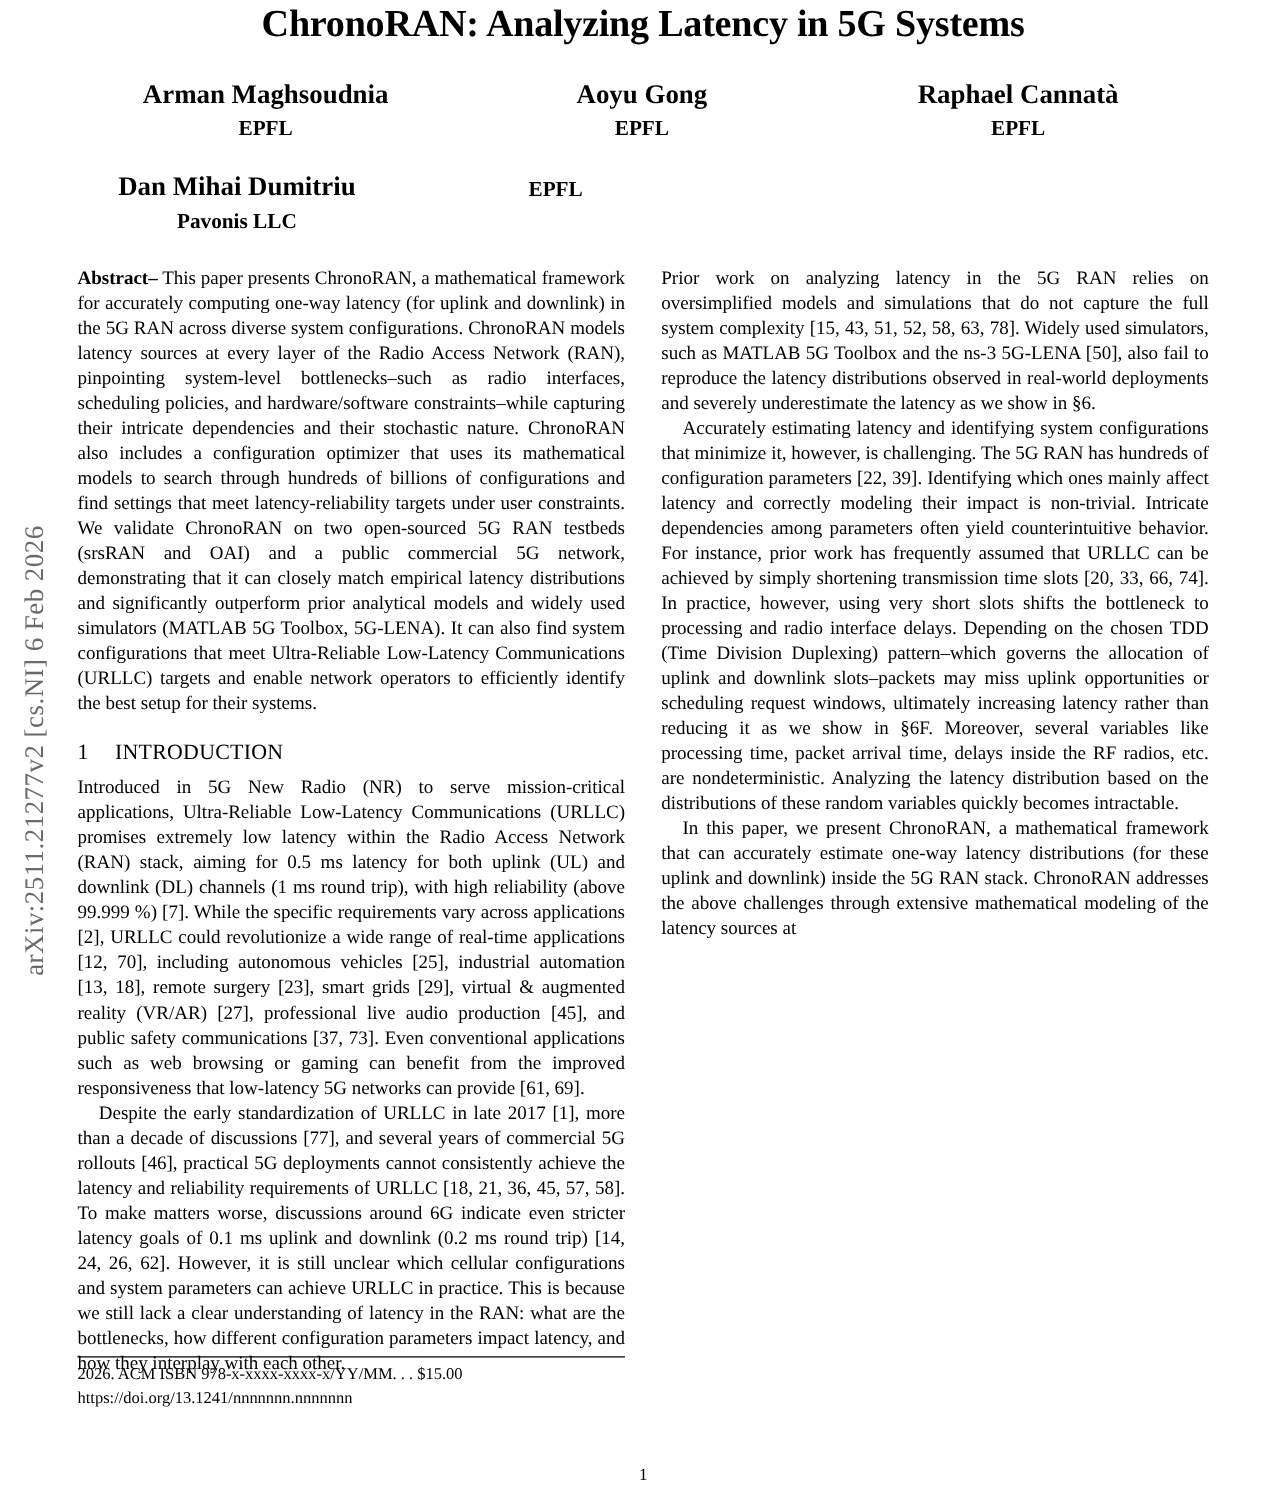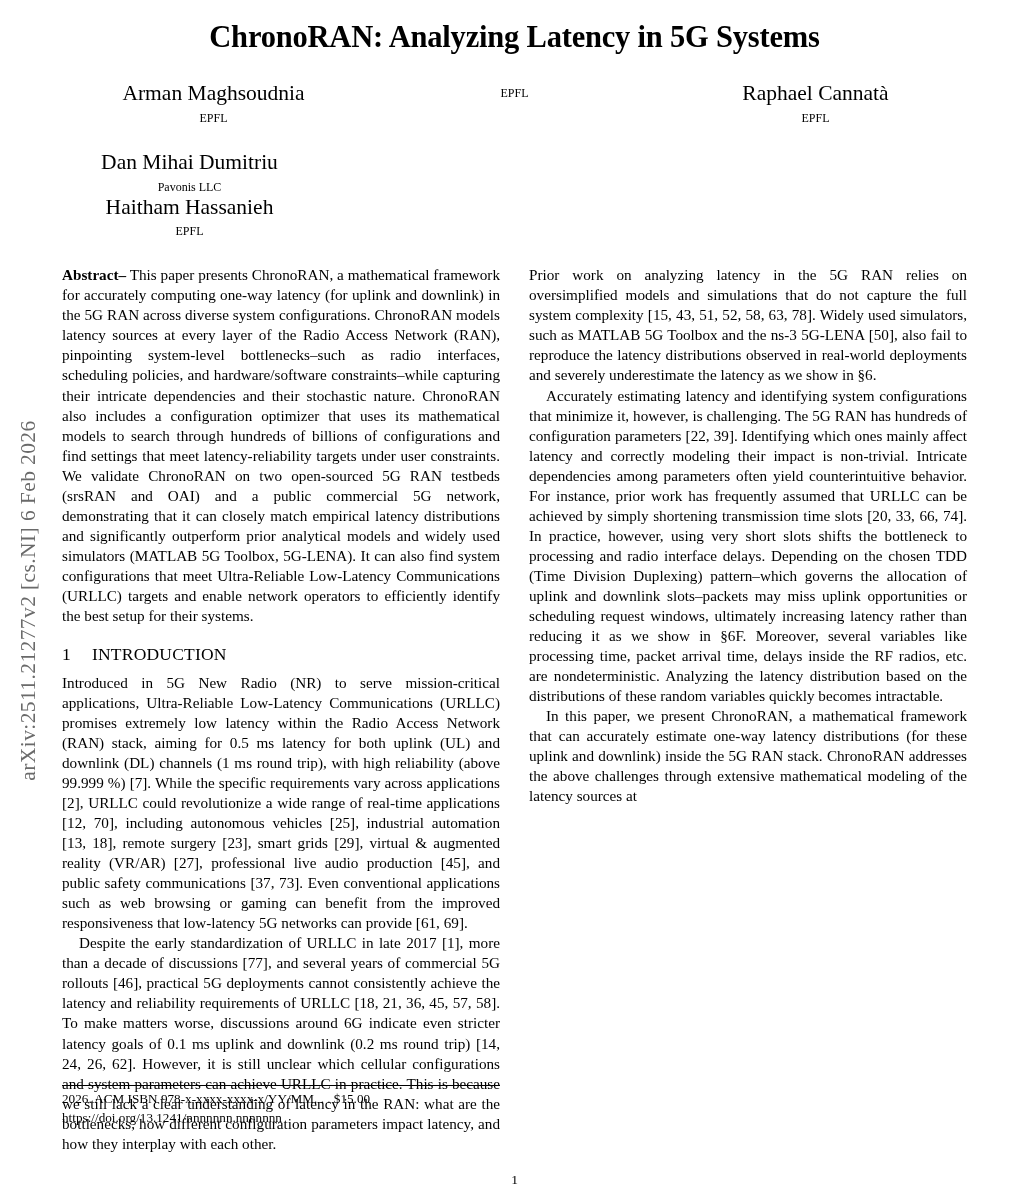--- a/index.html
+++ b/index.html
@@ -32,47 +32,46 @@
     font-size: 21.5px;
     color: #6a6a6a;
     letter-spacing: 0.4px;
     white-space: nowrap;
   }
   .content {
     position: absolute;
     left: 62px;
     top: 0px;
     width: 905px;
-    margin-top: 18px;
   }
   .title {
     font-size: 30.5px;
     font-weight: bold;
     text-align: center;
     letter-spacing: -0.2px;
     margin-top: 2px;
     line-height: 1.12;
   }
   .authors-row {
     display: flex;
-    justify-content: center;
     margin-top: 27px;
+    font-weight: bold;
   }
   .authors-row.row1 > .author { width: 301px; }
-  .authors-row.row2 { margin-top: 24px; flex-direction: column; }
+  .authors-row.row2 { margin-top: 24px; }
   .authors-row.row2 > .author { width: 255px; }
   .author {
     text-align: center;
   }
   .author-name {
     font-size: 21.5px;
     line-height: 1.15;
   }
   .author-aff {
-    font-size: 12px;
+    font-size: 17px;
     margin-top: 5px;
   }
   .columns {
     display: flex;
     margin-top: 26px;
     gap: 29px;
   }
   .col {
     width: 438px;
     font-size: 15.2px;
@@ -137,35 +136,35 @@
   <div class="content">
 
     <div class="title">ChronoRAN: Analyzing Latency in 5G Systems</div>
 
     <div class="authors-row row1">
       <div class="author">
         <div class="author-name">Arman Maghsoudnia</div>
         <div class="author-aff">EPFL</div>
       </div>
       <div class="author">
+        <div class="author-name">Aoyu Gong</div>
         <div class="author-aff">EPFL</div>
       </div>
       <div class="author">
         <div class="author-name">Raphael Cannatà</div>
         <div class="author-aff">EPFL</div>
       </div>
     </div>
 
     <div class="authors-row row2">
       <div class="author">
         <div class="author-name">Dan Mihai Dumitriu</div>
         <div class="author-aff">Pavonis LLC</div>
       </div>
       <div class="author">
-        <div class="author-name">Haitham Hassanieh</div>
         <div class="author-aff">EPFL</div>
       </div>
     </div>
 
     <div class="columns">
 
       <div class="col">
         <p><span class="abstract-lead">Abstract–</span><span> This paper presents ChronoRAN, a mathematical framework for accurately computing one-way latency (for uplink and downlink) in the 5G RAN across diverse system configurations. ChronoRAN models latency sources at every layer of the Radio Access Network (RAN), pinpointing system-level bottlenecks–such as radio interfaces, scheduling policies, and hardware/software constraints–while capturing their intricate dependencies and their stochastic nature. ChronoRAN also includes a configuration optimizer that uses its mathematical models to search through hundreds of billions of configurations and find settings that meet latency-reliability targets under user constraints. We validate ChronoRAN on two open-sourced 5G RAN testbeds (srsRAN and OAI) and a public commercial 5G network, demonstrating that it can closely match empirical latency distributions and significantly outperform prior analytical models and widely used simulators (MATLAB 5G Toolbox, 5G-LENA). It can also find system configurations that meet Ultra-Reliable Low-Latency Communications (URLLC) targets and enable network operators to efficiently identify the best setup for their systems.</span></p>
 
         <h2 class="section"><span class="secnum">1</span><span>INTRODUCTION</span></h2>

